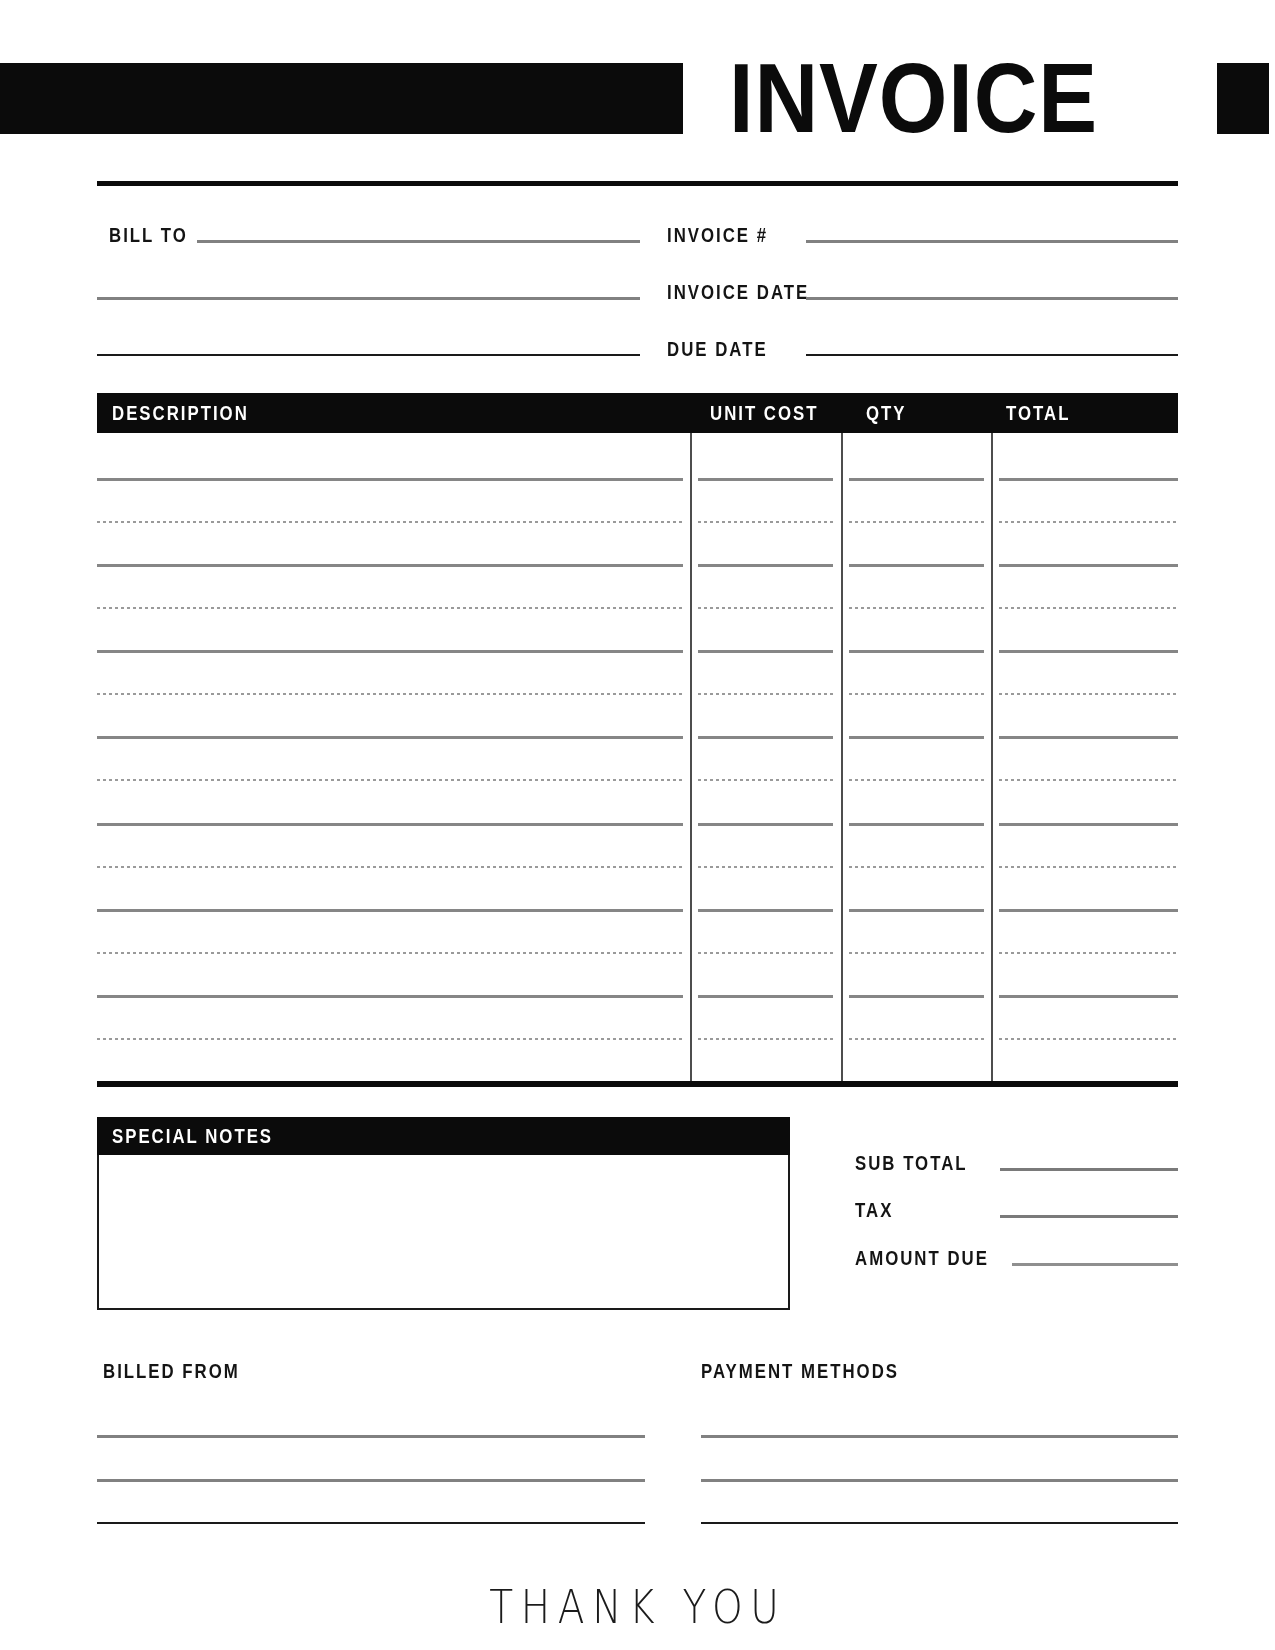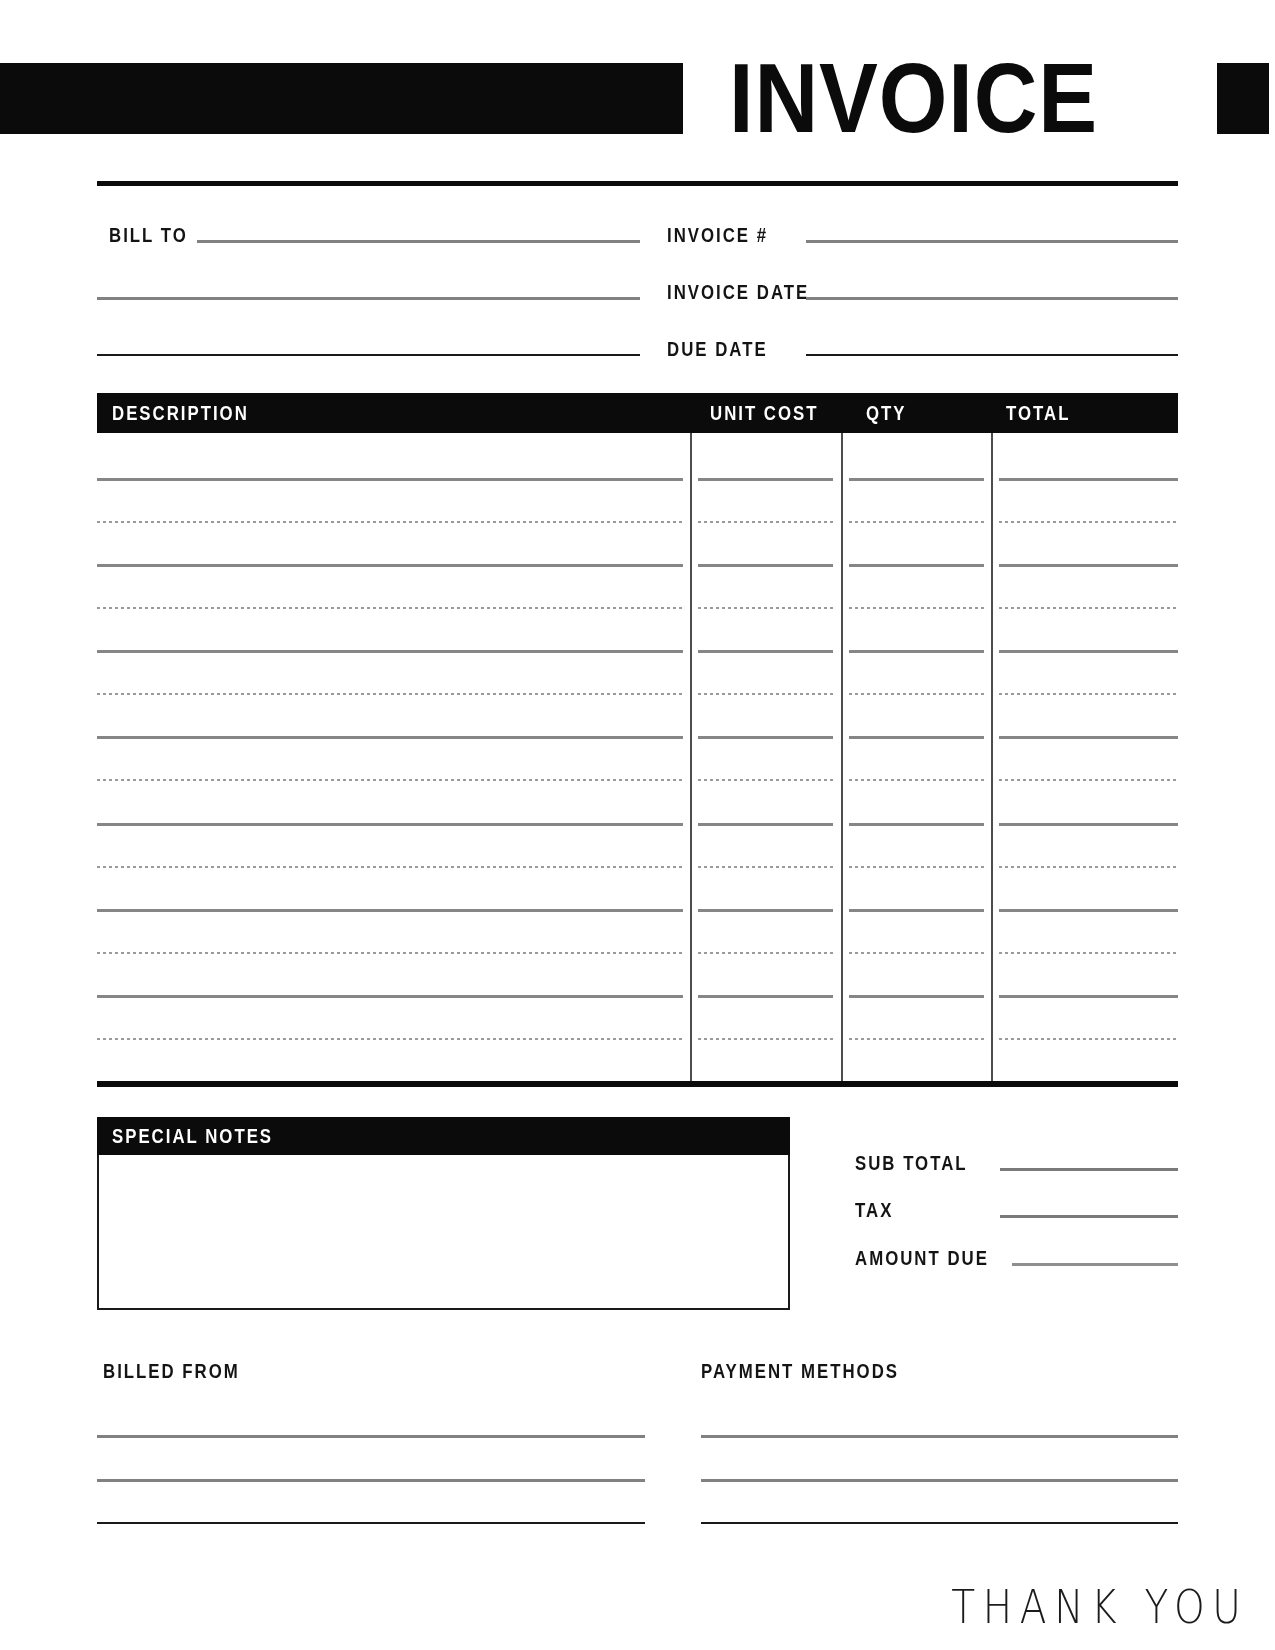--- a/index.html
+++ b/index.html
@@ -49,21 +49,21 @@
     border:2px solid #1a1a1a;
     box-sizing:border-box;
   }
   .notes-content {
     position:absolute; left:10px; top:48px; right:10px; bottom:6px;
     font-size:18px; color:#222;
   }
   .thanks {
     position:absolute;
     left:0; top:1580px; width:1275px;
-    text-align:right;
+    text-align:center;
     font-family:"DejaVu Sans", sans-serif;
     font-weight:200;
     font-size:46px;
     letter-spacing:9px;
     color:#1b1b1b;
     white-space:nowrap;
   }
   .thanks > span { display:inline-block; transform:scaleX(0.85); transform-origin:center; }
 </style>
 </head>

